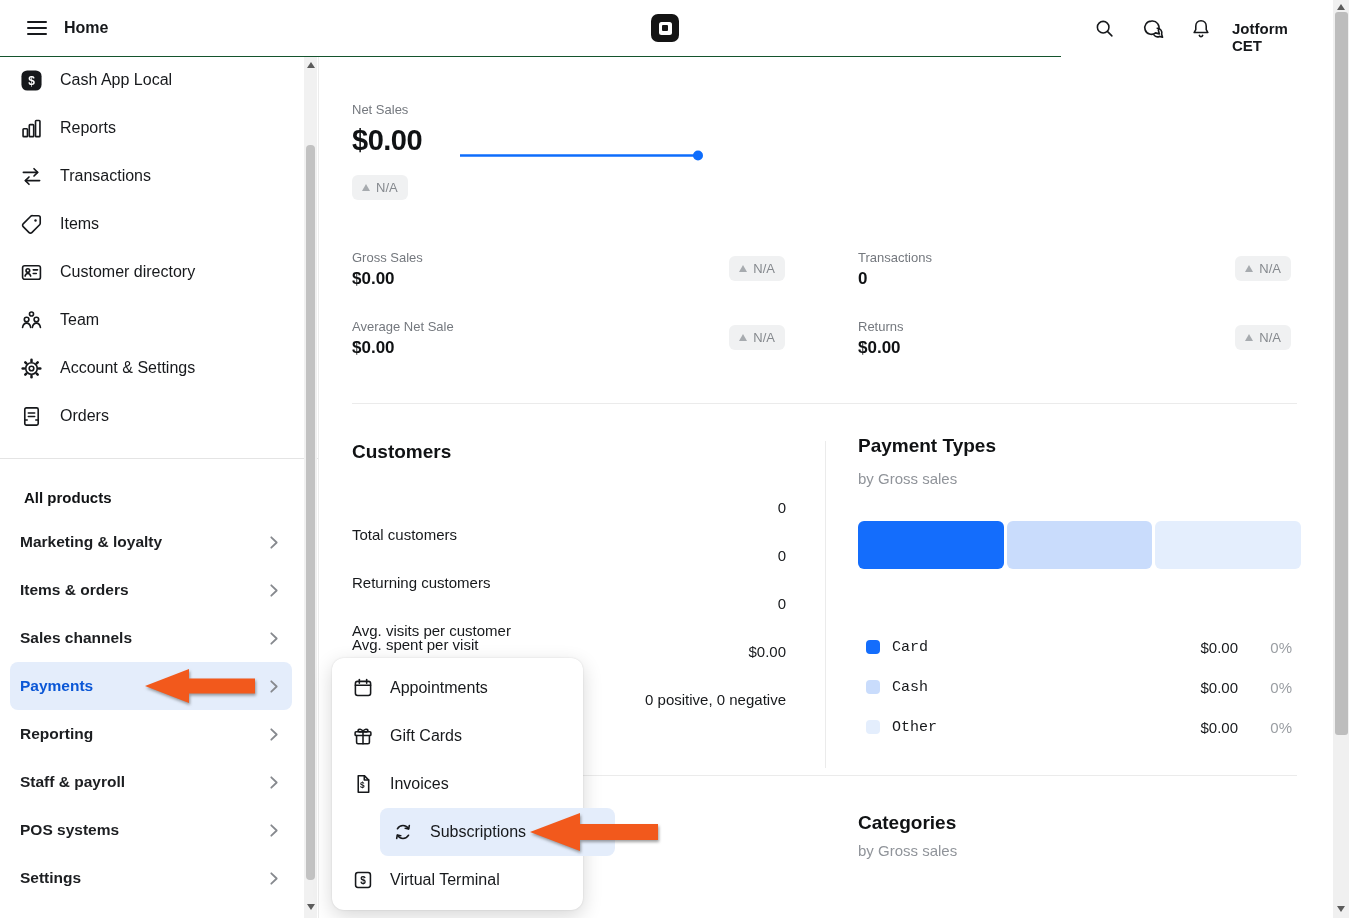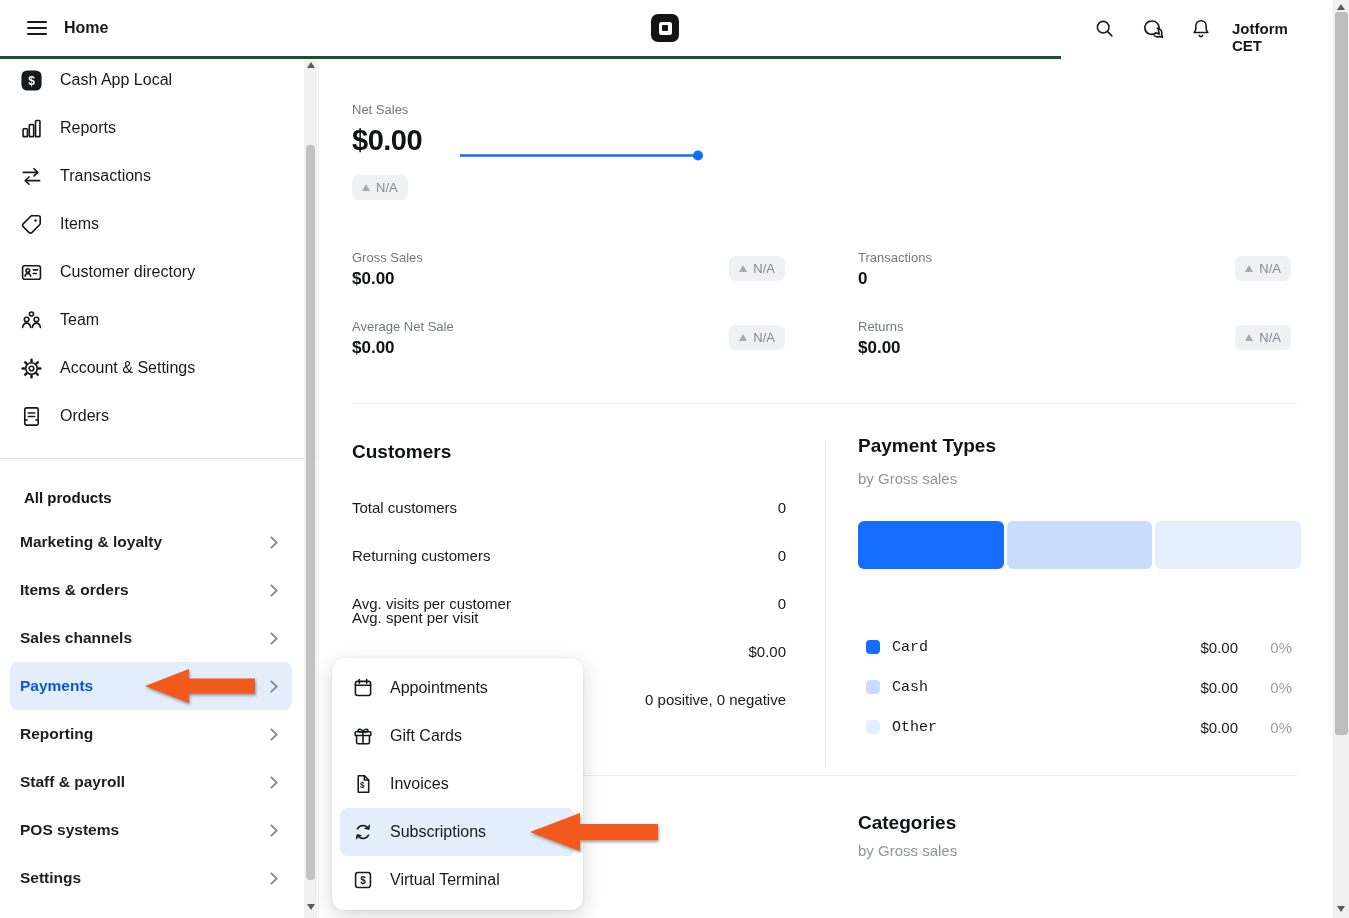--- a/index.html
+++ b/index.html
@@ -1,20 +1,20 @@
 <!DOCTYPE html>
 <html><head>
 <meta charset="utf-8">
 <style>
   html,body{margin:0;padding:0;background:#fff;}
   .stage{position:relative;width:1349px;height:918px;background:#fff;overflow:hidden;
          font-family:"Liberation Sans",sans-serif;color:#16181b;}
   
   .header{position:absolute;left:0;top:0;width:1061px;height:56px;background:#fff;
-          border-bottom:3px solid #14532d;z-index:20;}
+          border-bottom:1px solid #14532d;z-index:20;}
   .hamburger{position:absolute;left:27px;top:21px;width:20px;height:14px;display:flex;
              flex-direction:column;justify-content:space-between;cursor:pointer;}
   .hamburger span{display:block;height:2.2px;background:#17191c;border-radius:1px;}
   .home-title{position:absolute;left:64px;top:19px;font-size:16px;font-weight:700;}
   .sq-logo{position:absolute;left:651px;top:14px;width:28px;height:28px;background:#141414;
            border-radius:7px;display:flex;align-items:center;justify-content:center;}
   .sq-logo .inner{width:13px;height:13px;background:#fff;border-radius:2.5px;
                   display:flex;align-items:center;justify-content:center;}
   .sq-logo .core{width:5.5px;height:5.5px;background:#141414;border-radius:1px;}
   .hicon{position:absolute;top:17px;width:24px;height:24px;display:flex;align-items:center;
@@ -52,21 +52,21 @@
   .bigvalue{position:absolute;left:352px;top:124px;font-size:29px;font-weight:700;color:#101214;letter-spacing:-0.5px;}
   .na-badge{position:absolute;display:inline-flex;align-items:center;gap:6px;background:#f0f1f2;
             border-radius:6px;padding:5px 10px;height:15px;}
   .na-badge .tri{width:0;height:0;border-left:4.5px solid transparent;border-right:4.5px solid transparent;
                  border-bottom:7px solid #a7abaf;}
   .na-badge .txt{font-size:13px;font-weight:500;color:#85898e;}
   .divider-h{position:absolute;height:1px;background:#ebebeb;}
   .divider-v{position:absolute;width:1px;background:#ebebeb;}
   .sec-title{position:absolute;font-size:19px;font-weight:700;color:#101214;}
   .sec-sub{position:absolute;font-size:15px;color:#90949a;}
-  .crow-label{position:absolute;font-size:15px;font-weight:500;color:#17191c;}
+  .crow-label{position:absolute;font-size:15px;font-weight:500;color:#17191c;margin-top:27px;}
   .crow-value{position:absolute;font-size:15px;color:#17191c;}
   .ptbar{position:absolute;left:858px;top:521px;width:443px;height:48px;display:flex;gap:3px;}
   .ptbar .seg{flex:1;border-radius:6px;}
   .swatch{position:absolute;width:14px;height:14px;border-radius:4px;}
   .lg-label{position:absolute;font-size:15px;font-weight:500;color:#17191c;font-family:Liberation Mono, monospace;}
   .lg-value{position:absolute;font-size:15px;color:#17191c;}
   .lg-pct{position:absolute;font-size:15px;color:#9a9ea3;}
   
   .flyout{position:absolute;left:332px;top:658px;width:251px;height:252px;background:#fff;
           border-radius:12px;box-shadow:0 0 2px rgba(0,0,0,.12),0 6px 20px rgba(0,0,0,.16);z-index:50;}
@@ -395,21 +395,21 @@
     <div class="frow" style="top:102px;">
       <span>
           <svg width="22" height="22" viewBox="0 0 24 24">
             <path d="M6.8 2.9h6.6l4.8 4.8v13.4H6.8z"></path>
             <path d="M13.4 2.9v4.8h4.8"></path>
             <text x="11.2" y="16.6" font-size="9" font-weight="bold" fill="#16181b" stroke="none" text-anchor="middle" font-family="Liberation Sans, sans-serif">$</text>
           </svg>
         </span>
       <span class="lbl">Invoices</span>
     </div>
-    <div class="frow" style="top: 150px; background: rgb(228, 237, 251);">
+    <div class="frow" style="top: 150px; background: rgb(228, 237, 251); margin-left: 40px;">
       <span>
           <svg width="22" height="22" viewBox="0 0 24 24" stroke-width="2">
             <path d="M5.9 8.5A7 7 0 0 1 18.1 8.5"></path>
             <path d="M18.9 4.9L18.2 8.7 14.4 8"></path>
             <path d="M18.1 15.5A7 7 0 0 1 5.9 15.5"></path>
             <path d="M5.1 19.1L5.8 15.3 9.6 16"></path>
           </svg>
         </span>
       <span class="lbl">Subscriptions</span>
     </div>

